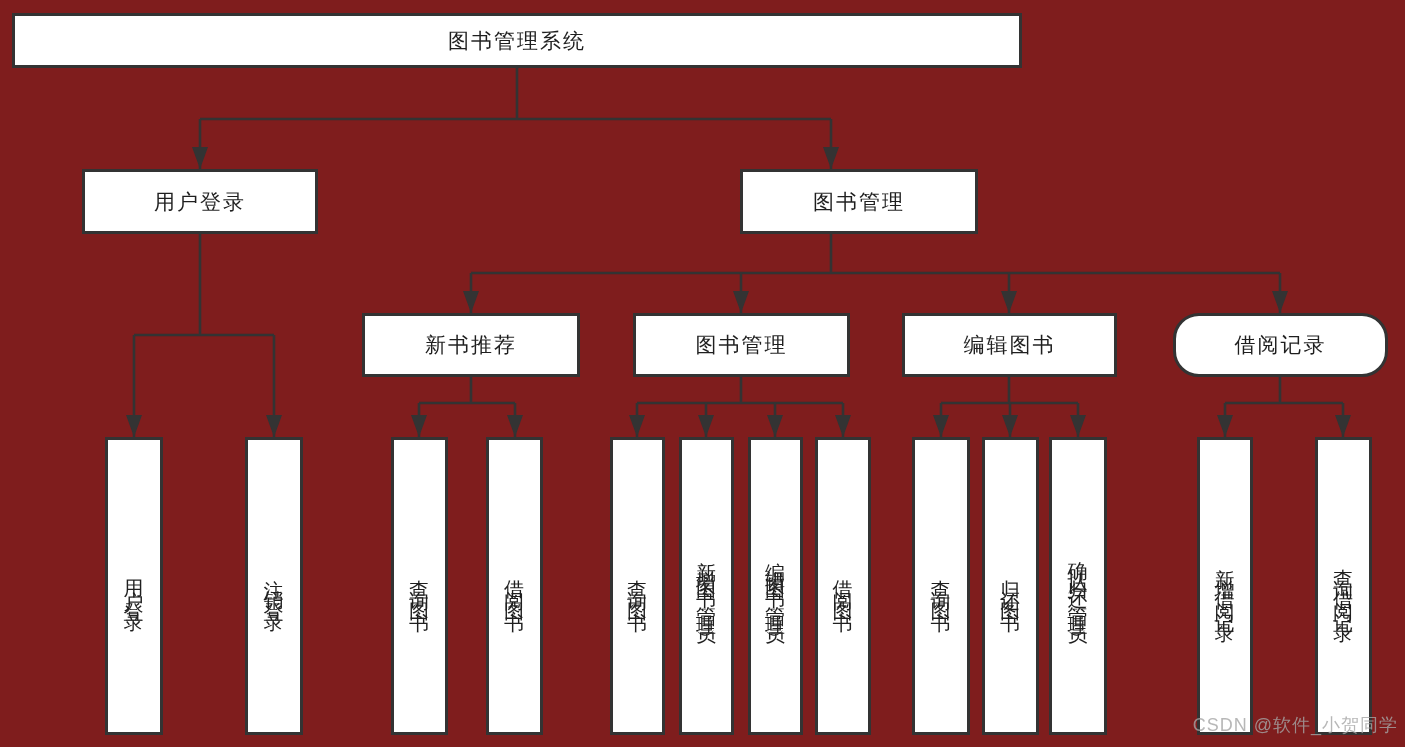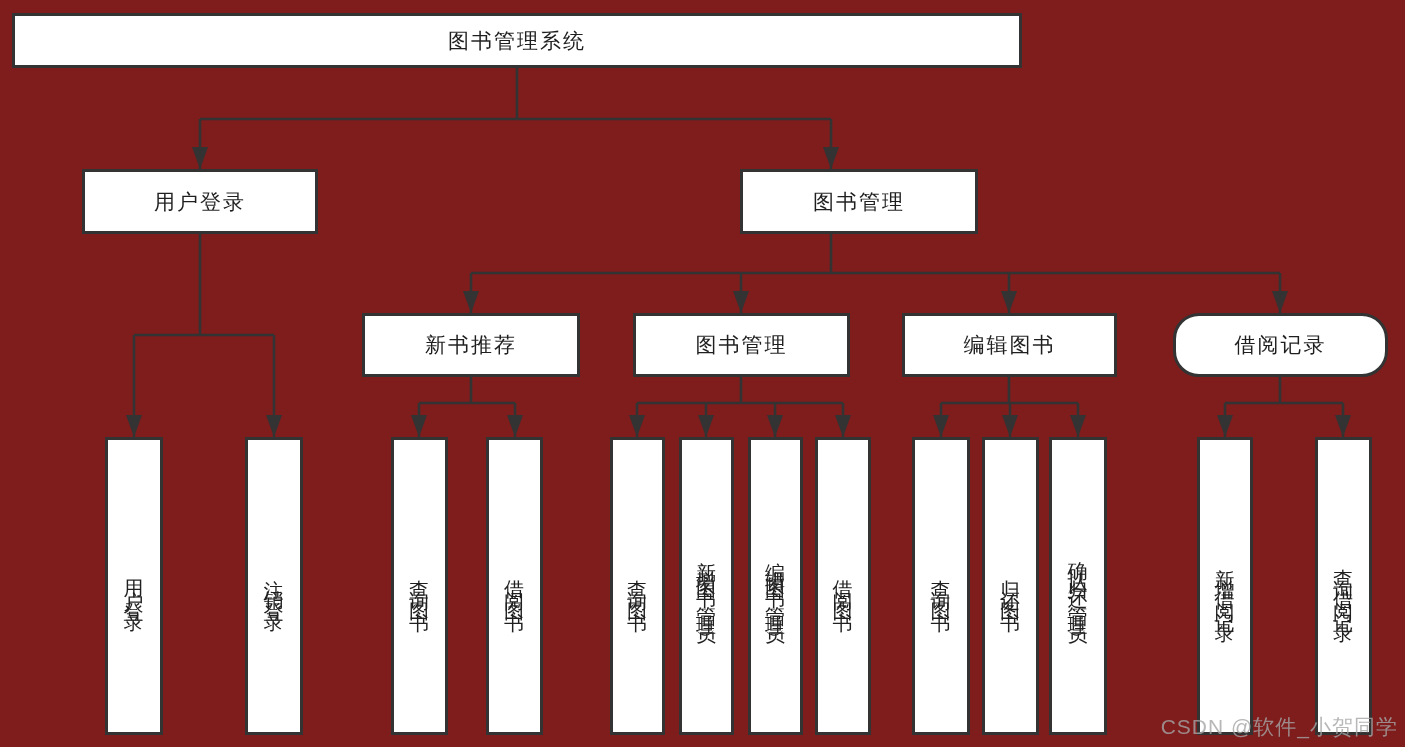--- a/index.html
+++ b/index.html
@@ -41,21 +41,21 @@
     text-orientation: mixed;
     letter-spacing: 11px;
     line-height: 1;
     white-space: nowrap;
   }
   .vtext.tight { letter-spacing: 9px; }
   .watermark {
     position: absolute;
     right: 7px;
     top: 713px;
-    font-size: 21px;
+    font-size: 18px;
     letter-spacing: 1px;
     color: rgba(165, 165, 165, 0.8);
     white-space: nowrap;
     z-index: 5;
     text-align: right;
   }
 </style>
 </head>
 <body>
 

